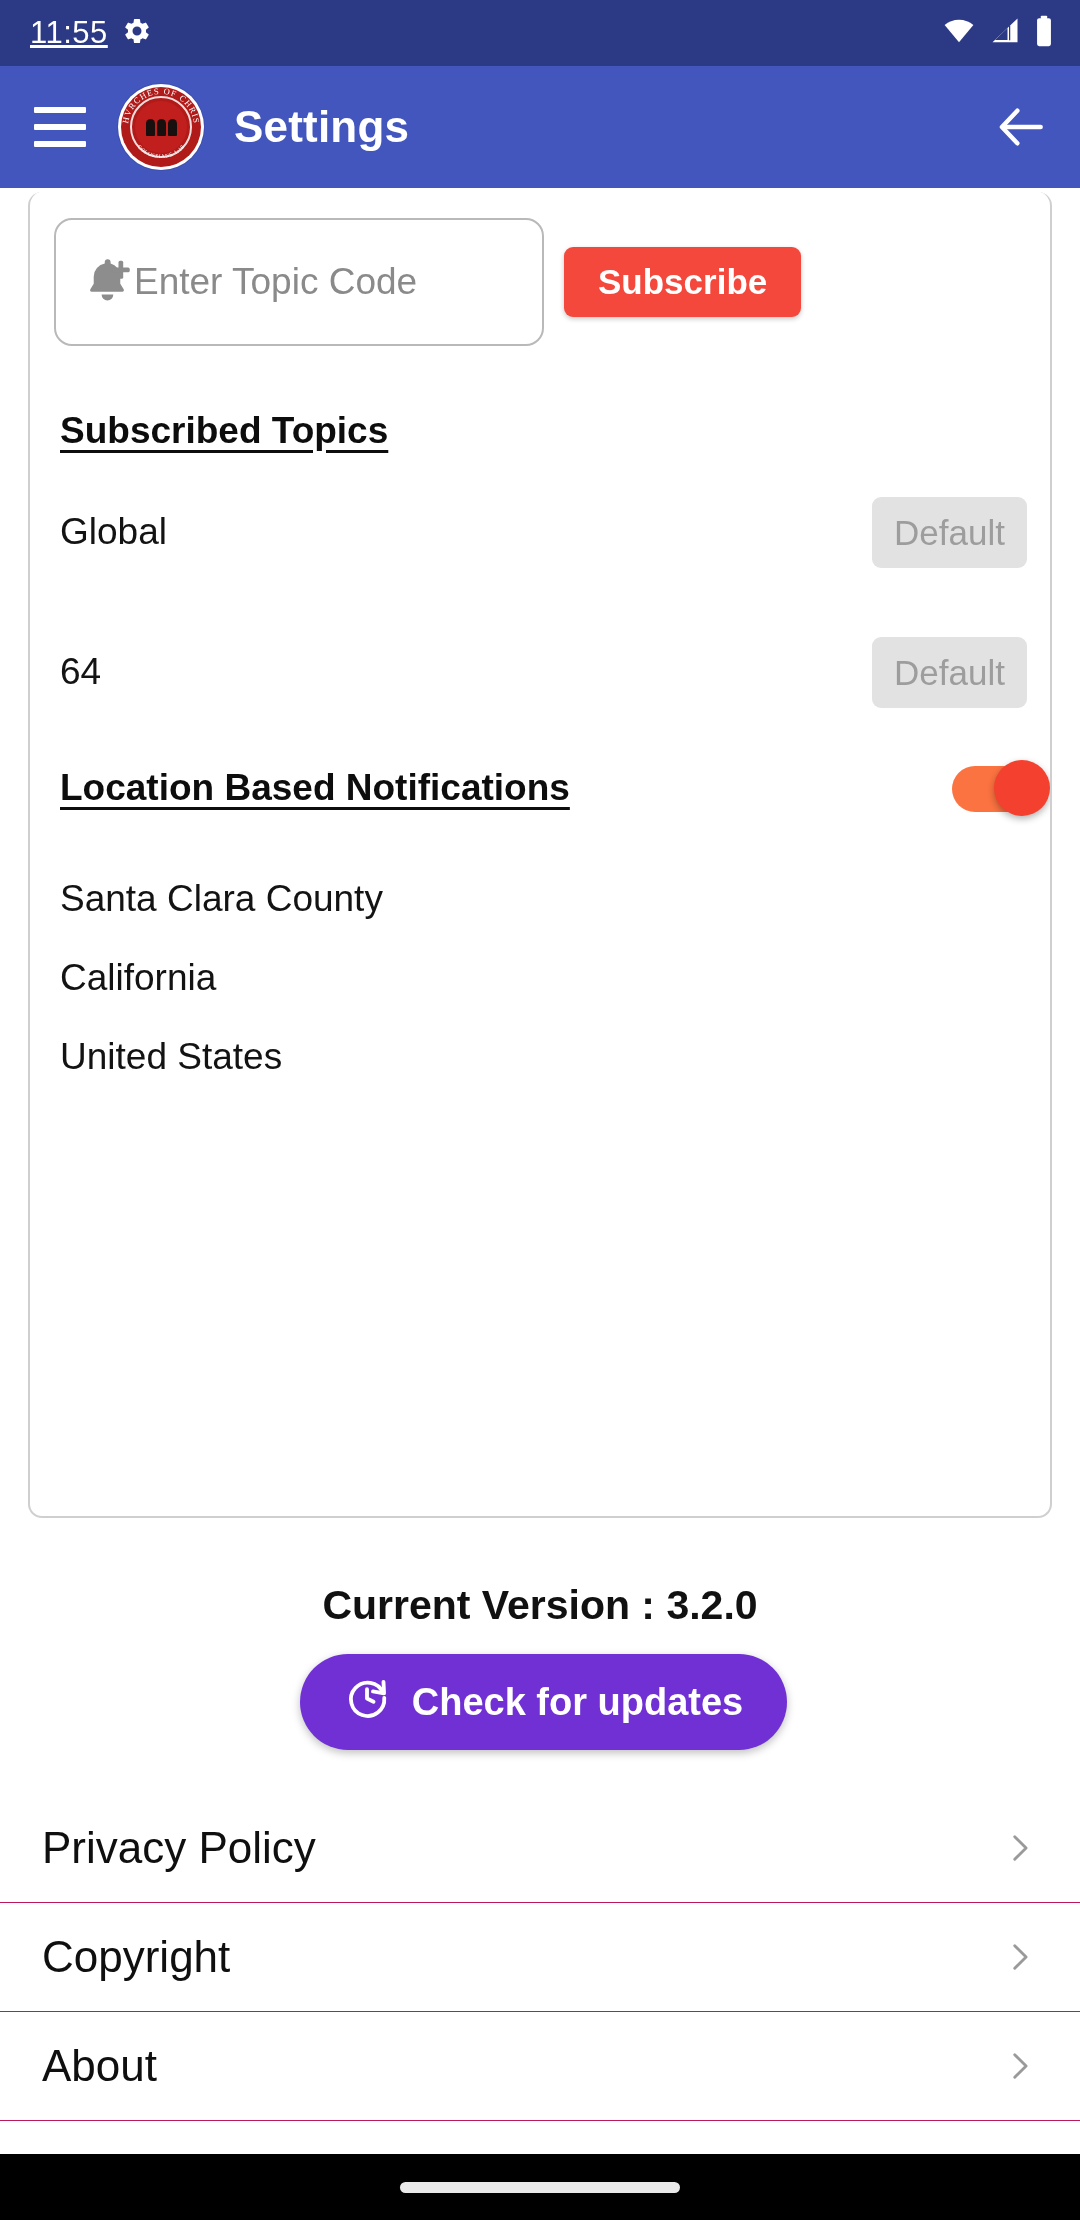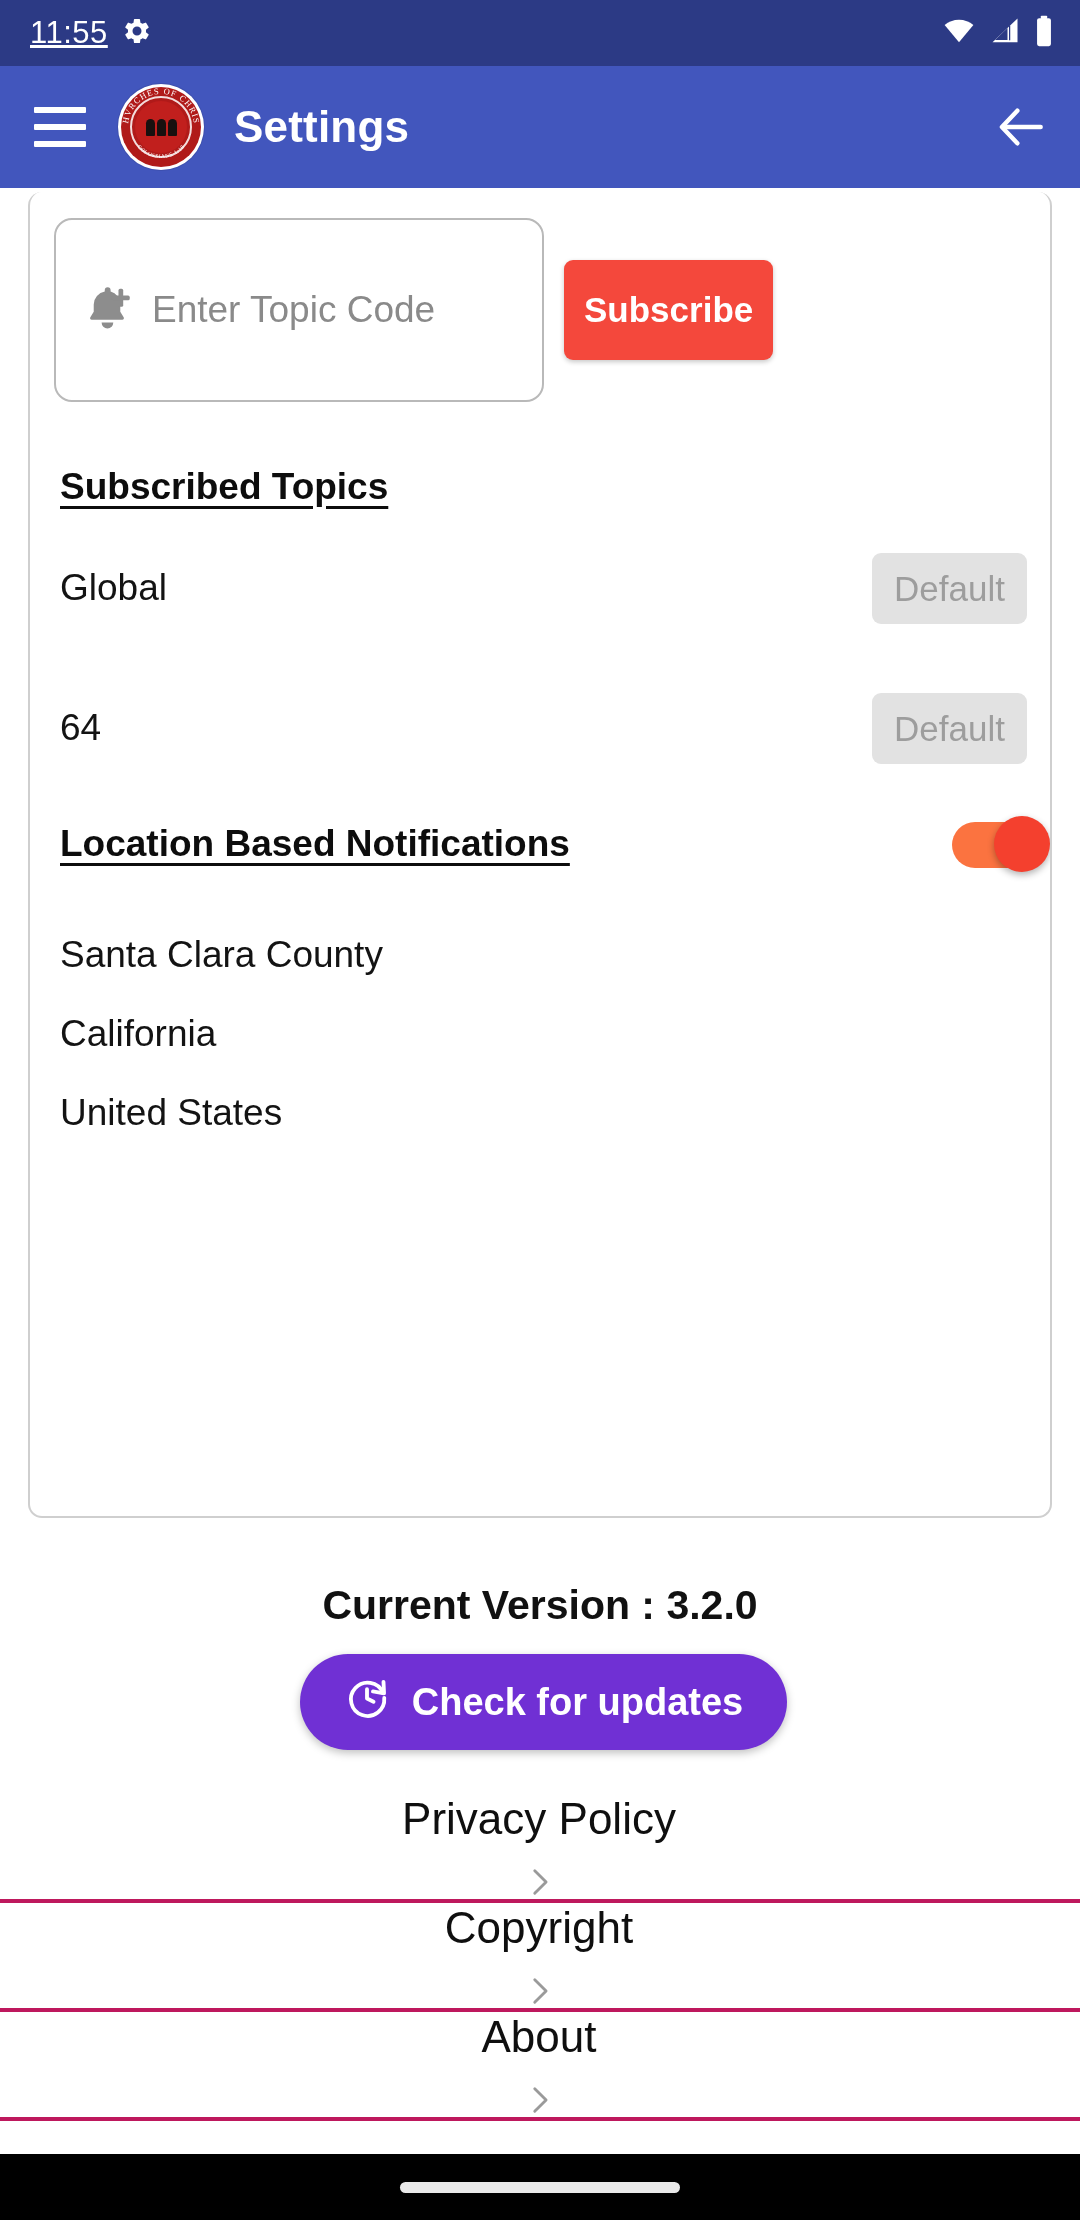--- a/index.html
+++ b/index.html
@@ -70,35 +70,35 @@
     border-top:none; overflow:hidden;
   }
   .card:before {
     content:""; position:absolute; left:-2px; right:-2px; top:0; height:2px;
     background:#ffffff;
   }
 
   
   .topic-row { display:flex; align-items:center; padding:26px 24px 0 24px; gap:20px; }
   .topic-field {
-    flex:1 1 auto; height:184px; border:2px solid #b9b9b9; border-radius:18px;
-    display:flex; align-items:center; padding:0 26px 0 24px; gap:18px;
+    flex:1 1 auto; height:128px; border:2px solid #b9b9b9; border-radius:18px;
+    display:flex; align-items:center; padding:0 26px 0 24px; gap:0;
     max-width:490px;
   }
   .bell-plus { width:54px; height:56px; flex:0 0 auto; }
   .topic-input {
     flex:1 1 auto; border:none; outline:none; background:transparent;
     font-family:"Liberation Sans", sans-serif; font-size:37px; color:#262626;
   }
   .topic-input::placeholder { color:#8a8a8a; }
   .clear-x { width:48px; height:48px; flex:0 0 auto; cursor:pointer; }
   .subscribe-btn {
     background:#f4483c; color:#ffffff; border:none; border-radius:9px;
     font-family:"Liberation Sans", sans-serif; font-size:35px; font-weight:700;
-    padding:0 20px; height:100px; cursor:pointer; white-space:nowrap;
+    padding:0 34px; height:70px; cursor:pointer; white-space:nowrap;
     box-shadow:0 2px 5px rgba(0,0,0,.22);
   }
 
   .section-head {
     font-size:37px; font-weight:700; color:#0d0d0d;
     text-decoration:underline; text-underline-offset:7px;
     padding-left:30px;
   }
   .sec-topics { margin-top:64px; }
 
@@ -144,22 +144,21 @@
     font-family:"Liberation Sans", sans-serif; font-size:38px; font-weight:700;
     box-shadow:0 3px 8px rgba(0,0,0,.25);
   }
   .update-btn svg { flex:0 0 auto; }
 
   
   .links { position:absolute; left:0; right:0; top:1606px; }
   .link-row {
     display:flex; align-items:center; justify-content:space-between;
     height:109px; padding:0 44px 0 42px; cursor:pointer;
-    border-bottom:4px solid #be185d;
-    flex-direction:column;
+    border-bottom:1px solid #be185d;
   }
   .link-label { font-size:44px; color:#0f0f0f; }
   .chev { width:34px; height:34px; }
 
   
   .navbar {
     position:absolute; left:0; bottom:0; width:1080px; height:66px;
     background:#000000; display:flex; align-items:center; justify-content:center;
   }
   .nav-pill { width:280px; height:11px; border-radius:6px; background:#e9e9e9; }

